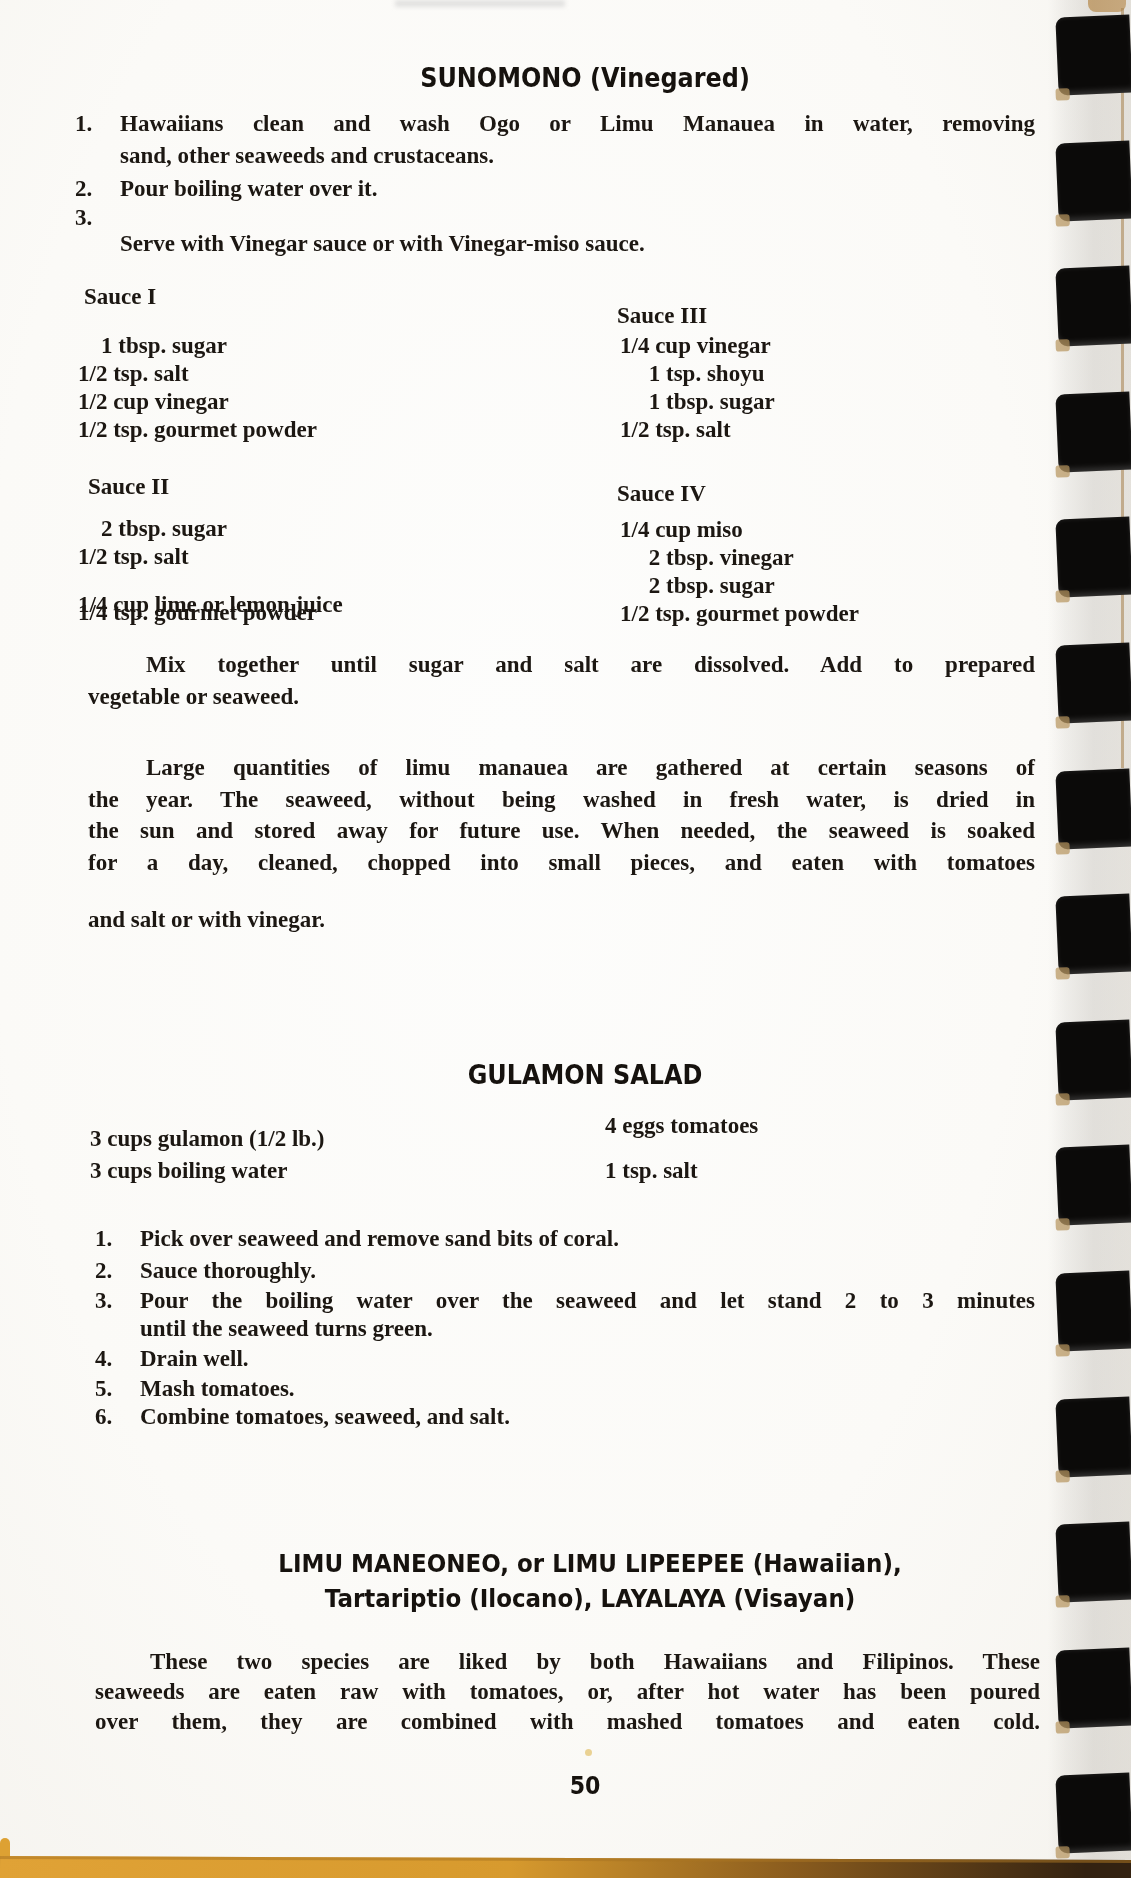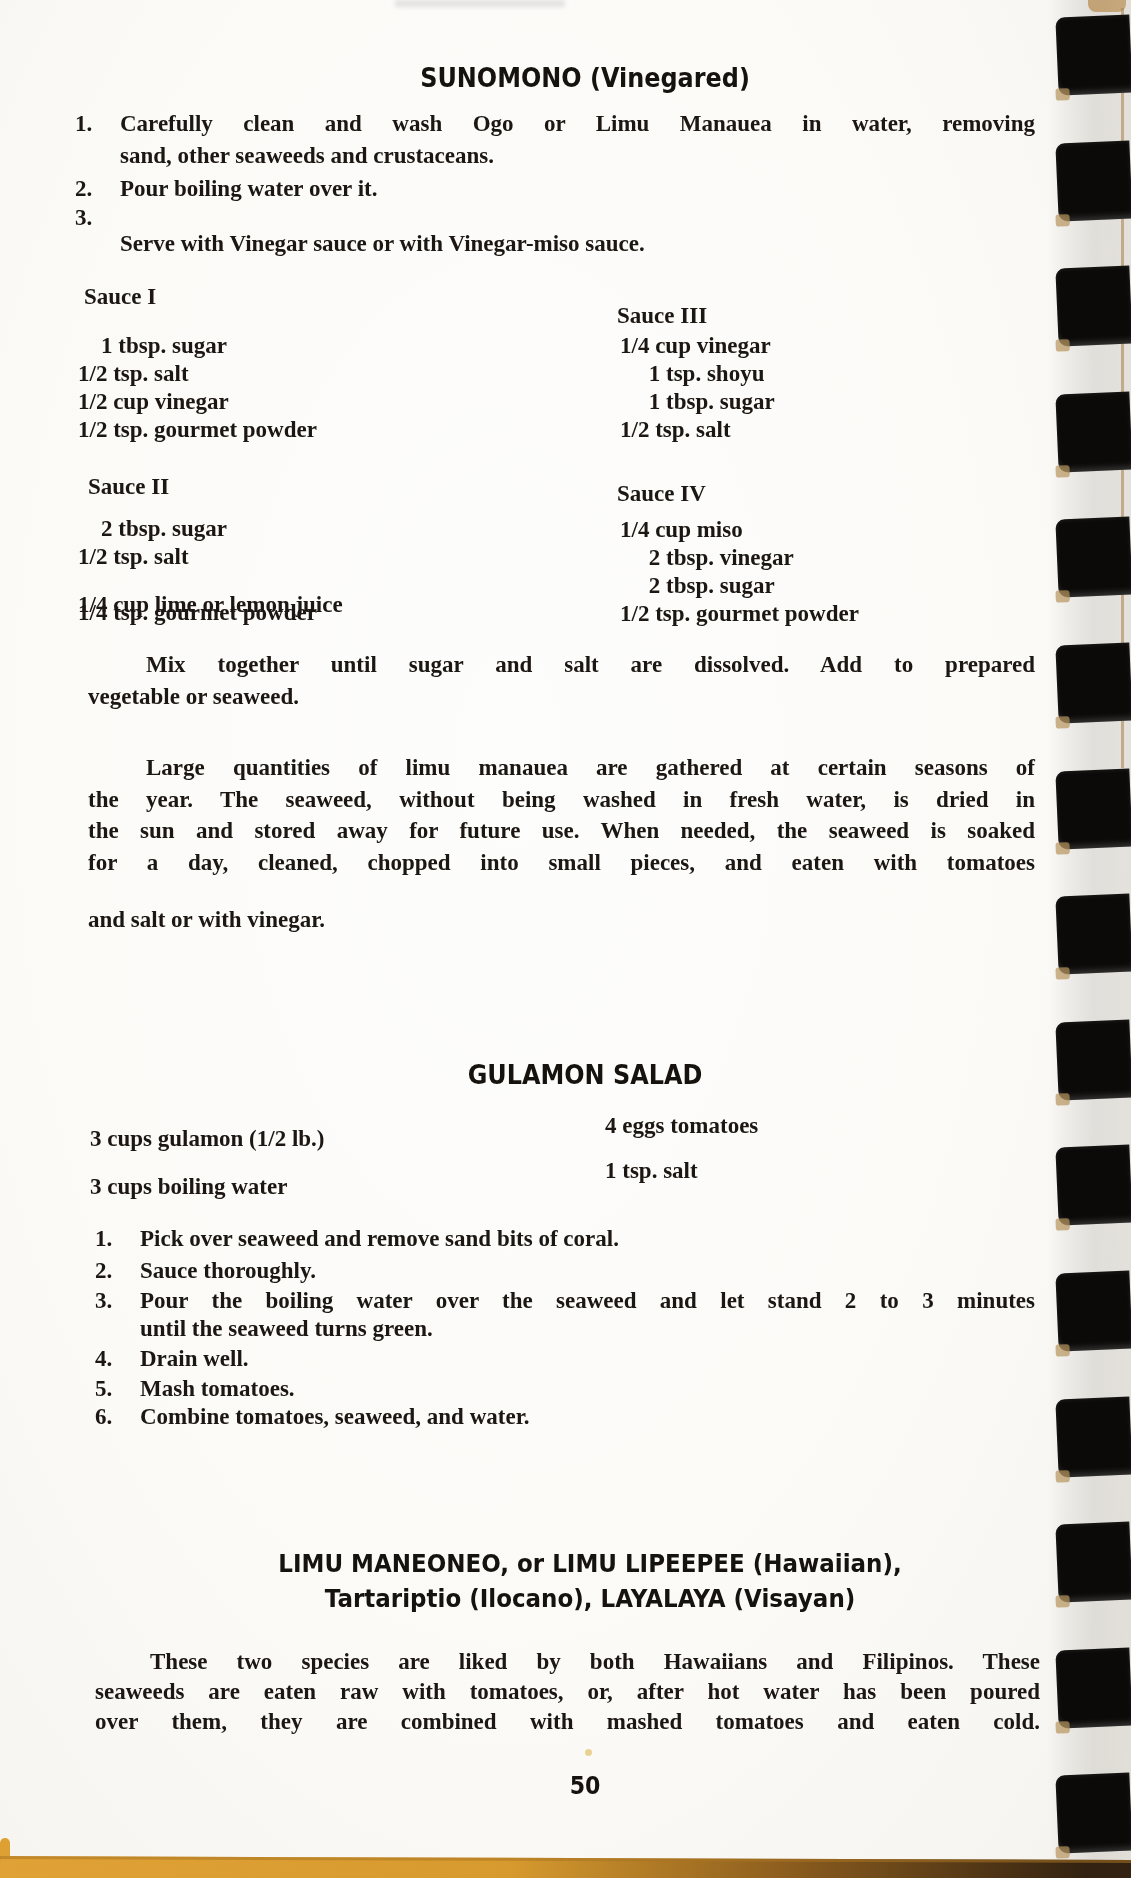--- a/index.html
+++ b/index.html
@@ -39,21 +39,21 @@
 
 <div class="page">
 
   <div class="abs top-smudge"></div>
   <div class="abs corner-mark"></div>
 
   <div>
     <div class="abs sans center" style="left:270px;top:63px;width:630px;font-size:26px;">SUNOMONO (Vinegared)</div>
 
     <div class="abs serif" style="left:75px;top:111px;">1.</div>
-    <div class="abs serif just" style="left:120px;top:111px;width:915px;">Carefully clean and wash Ogo or Limu Manauea in water, removing</div>
+    <div class="abs serif just" style="left:120px;top:111px;width:915px;">Hawaiians clean and wash Ogo or Limu Manauea in water, removing</div>
     <div class="abs serif line" style="left:120px;top:143px;">sand, other seaweeds and crustaceans.</div>
     <div class="abs serif" style="left:75px;top:176px;">2.</div>
     <div class="abs serif line" style="left:120px;top:176px;">Pour boiling water over it.</div>
     <div class="abs serif" style="left:75px;top:205px;">3.</div>
     <div class="abs serif line" style="left:120px;top:205px;margin-top:26px;">Serve with Vinegar sauce or with Vinegar-miso sauce.</div>
 
     <div class="abs serif" style="left:84px;top:284px;">Sauce I</div>
     <div class="abs serif line" style="left:78px;top:333px;">    1 tbsp. sugar</div>
     <div class="abs serif line" style="left:78px;top:361px;">1/2 tsp. salt</div>
     <div class="abs serif line" style="left:78px;top:389px;">1/2 cup vinegar</div>
@@ -84,37 +84,37 @@
     <div class="abs serif just" style="left:88px;top:787px;width:947px;">the year.  The seaweed, without being washed in fresh water, is dried in</div>
     <div class="abs serif just" style="left:88px;top:818px;width:947px;">the sun and stored away for future use.  When needed, the seaweed is soaked</div>
     <div class="abs serif just" style="left:88px;top:850px;width:947px;">for a day, cleaned, chopped into small pieces, and eaten with tomatoes</div>
     <div class="abs serif line" style="left:88px;top:882px;margin-top:25px;">and salt or with vinegar.</div>
   </div>
 
   <div>
     <div class="abs sans center" style="left:270px;top:1060px;width:630px;font-size:26px;">GULAMON SALAD</div>
 
     <div class="abs serif line" style="left:90px;top:1126px;">3 cups gulamon (1/2 lb.)</div>
-    <div class="abs serif line" style="left:90px;top:1158px;margin-top:16px;">3 cups boiling water</div>
+    <div class="abs serif line" style="left:90px;top:1158px;">3 cups boiling water</div>
     <div class="abs serif line" style="left:605px;top:1113px;">4 eggs tomatoes</div>
     <div class="abs serif line" style="left:605px;top:1158px;">1 tsp. salt</div>
 
     <div class="abs serif" style="left:95px;top:1226px;">1.</div>
     <div class="abs serif line" style="left:140px;top:1226px;">Pick over seaweed and remove sand bits of coral.</div>
     <div class="abs serif" style="left:95px;top:1258px;">2.</div>
     <div class="abs serif line" style="left:140px;top:1258px;">Sauce thoroughly.</div>
     <div class="abs serif" style="left:95px;top:1288px;">3.</div>
     <div class="abs serif just" style="left:140px;top:1288px;width:895px;">Pour the boiling water over the seaweed and let stand 2 to 3 minutes</div>
     <div class="abs serif line" style="left:140px;top:1316px;">until the seaweed turns green.</div>
     <div class="abs serif" style="left:95px;top:1346px;">4.</div>
     <div class="abs serif line" style="left:140px;top:1346px;">Drain well.</div>
     <div class="abs serif" style="left:95px;top:1376px;">5.</div>
     <div class="abs serif line" style="left:140px;top:1376px;">Mash tomatoes.</div>
     <div class="abs serif" style="left:95px;top:1404px;">6.</div>
-    <div class="abs serif line" style="left:140px;top:1404px;">Combine tomatoes, seaweed, and water.</div>
+    <div class="abs serif line" style="left:140px;top:1404px;">Combine tomatoes, seaweed, and salt.</div>
   </div>
 
   <div>
     <div class="abs sans center" style="left:160px;top:1549px;width:860px;font-size:25px;">LIMU MANEONEO, or LIMU LIPEEPEE (Hawaiian),</div>
     <div class="abs sans center" style="left:160px;top:1584px;width:860px;font-size:25px;">Tartariptio (Ilocano), LAYALAYA (Visayan)</div>
     <div class="abs serif just ind55" style="left:95px;top:1649px;width:945px;">These two species are liked by both Hawaiians and Filipinos.  These</div>
     <div class="abs serif just" style="left:95px;top:1679px;width:945px;">seaweeds are eaten raw with tomatoes, or, after hot water has been poured</div>
     <div class="abs serif just" style="left:95px;top:1709px;width:945px;">over them, they are combined with mashed tomatoes and eaten cold.</div>
   </div>
 

